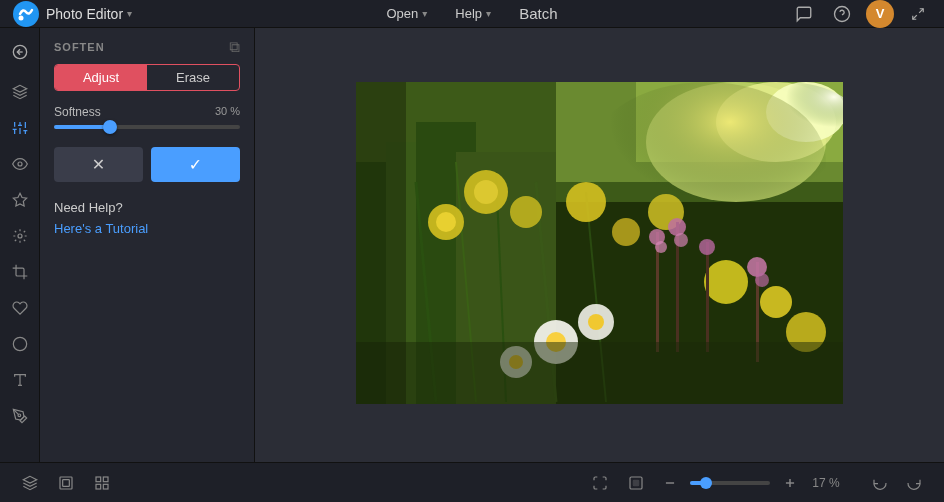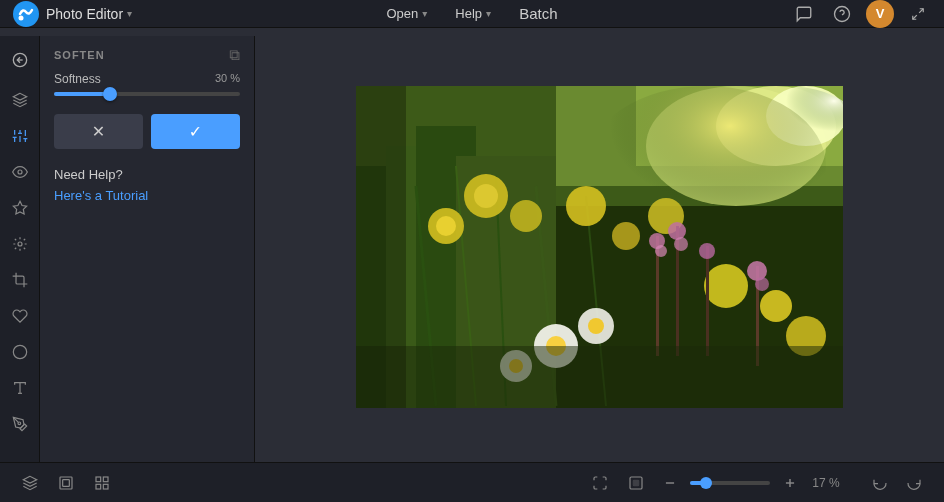--- a/index.html
+++ b/index.html
@@ -105,21 +105,20 @@
       color: #fff;
       font-weight: 600;
       cursor: pointer;
     }
 
     
     .main {
       display: flex;
       flex: 1;
       overflow: hidden;
-      margin-top: 8px;
     }
 
     
     .left-toolbar {
       width: 40px;
       background: #1e2028;
       display: flex;
       flex-direction: column;
       align-items: center;
       padding: 8px 0;
@@ -522,20 +521,28 @@
       </svg>
     </button>
   </div>
 
   <div class="side-panel">
     <div class="panel-header">
       <span class="panel-title">SOFTEN</span>
       <span class="panel-copy-icon">⧉</span>
     </div>
 
+    <div class="tab-row">
+      <div class="tab-item active">
+        <span>Adjust</span>
+      </div>
+      <div class="tab-item">
+        <span>Erase</span>
+      </div>
+    </div>
 
     <div class="slider-section">
 
       <div class="slider-row">
         <div class="slider-label-row">
           <span class="slider-label">Softness</span>
           <span class="slider-value">30 %</span>
         </div>
         <div class="slider-track">
           <div class="slider-fill" style="width:30%"></div>

